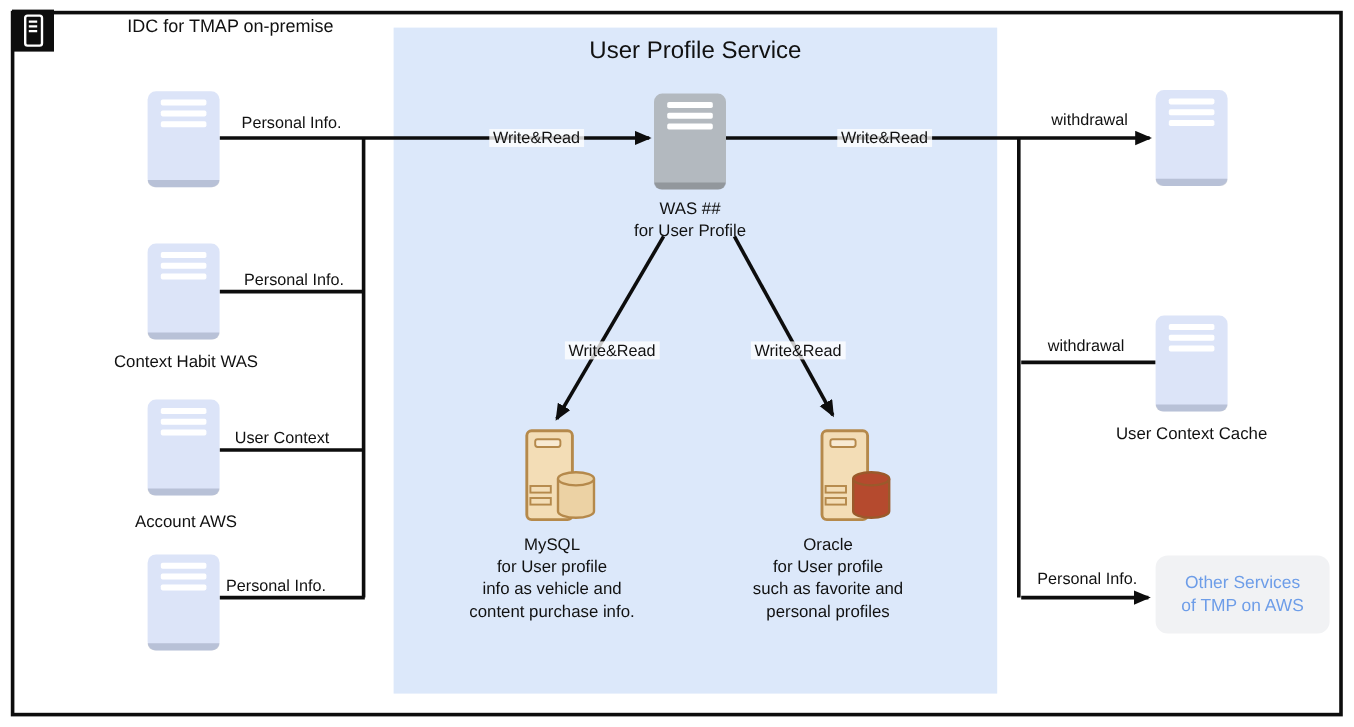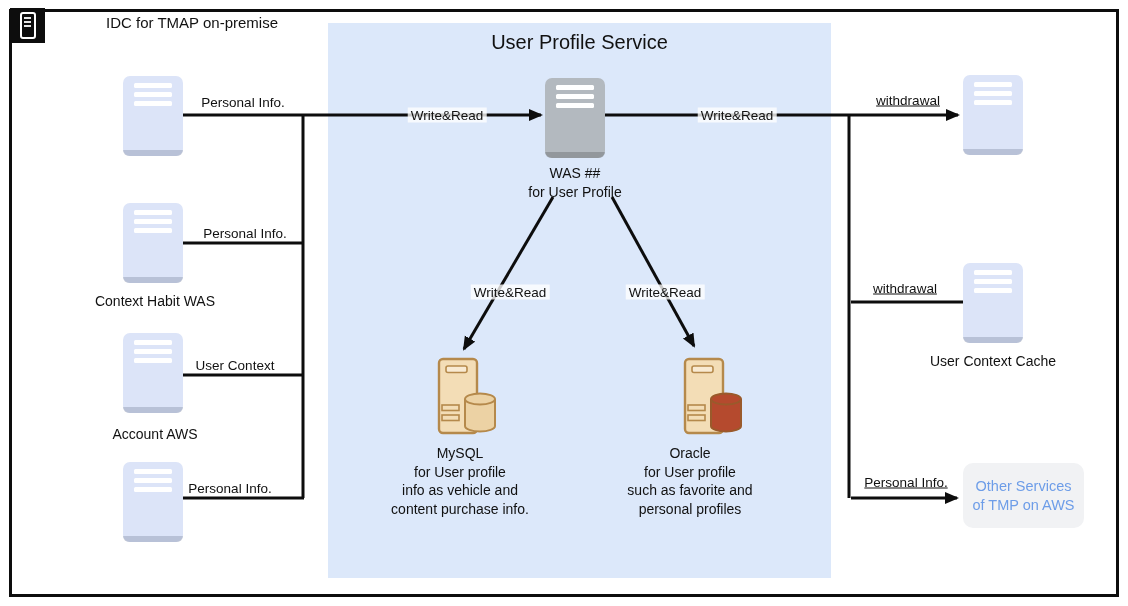--- a/index.html
+++ b/index.html
@@ -25,27 +25,27 @@
   .svc.gray{background:#b3b9bf;}
   .svc.gray::after{background:rgba(0,0,0,.18);}
 
   
   .nlabel{position:absolute;text-align:center;font-size:14px;line-height:18.5px;white-space:nowrap;}
   .nlabel.block{white-space:normal;}
 
   
   .elabel{position:absolute;transform:translate(-50%,-50%);font-size:13.5px;
           background:rgba(255,255,255,.78);padding:0 3px;white-space:nowrap;}
-  .elabel.nobg{background:transparent;text-decoration:underline;}
+  .elabel.nobg{background:transparent;}
 
   
   .db{position:absolute;}
 
   
-  .other-box{position:absolute;left:963px;top:463px;width:121px;height:65px;background:#f1f2f4;
+  .other-box{position:absolute;left:963px;top:463px;width:145px;height:65px;background:#f1f2f4;
              border-radius:10px;display:flex;flex-direction:column;align-items:center;justify-content:center;
              color:#6d9de8;font-size:14.5px;line-height:19px;text-align:center;}
 
   svg.wires{position:absolute;left:0;top:0;pointer-events:none;}
 </style>
 </head>
 <body>
 
 <div id="canvas">
 

